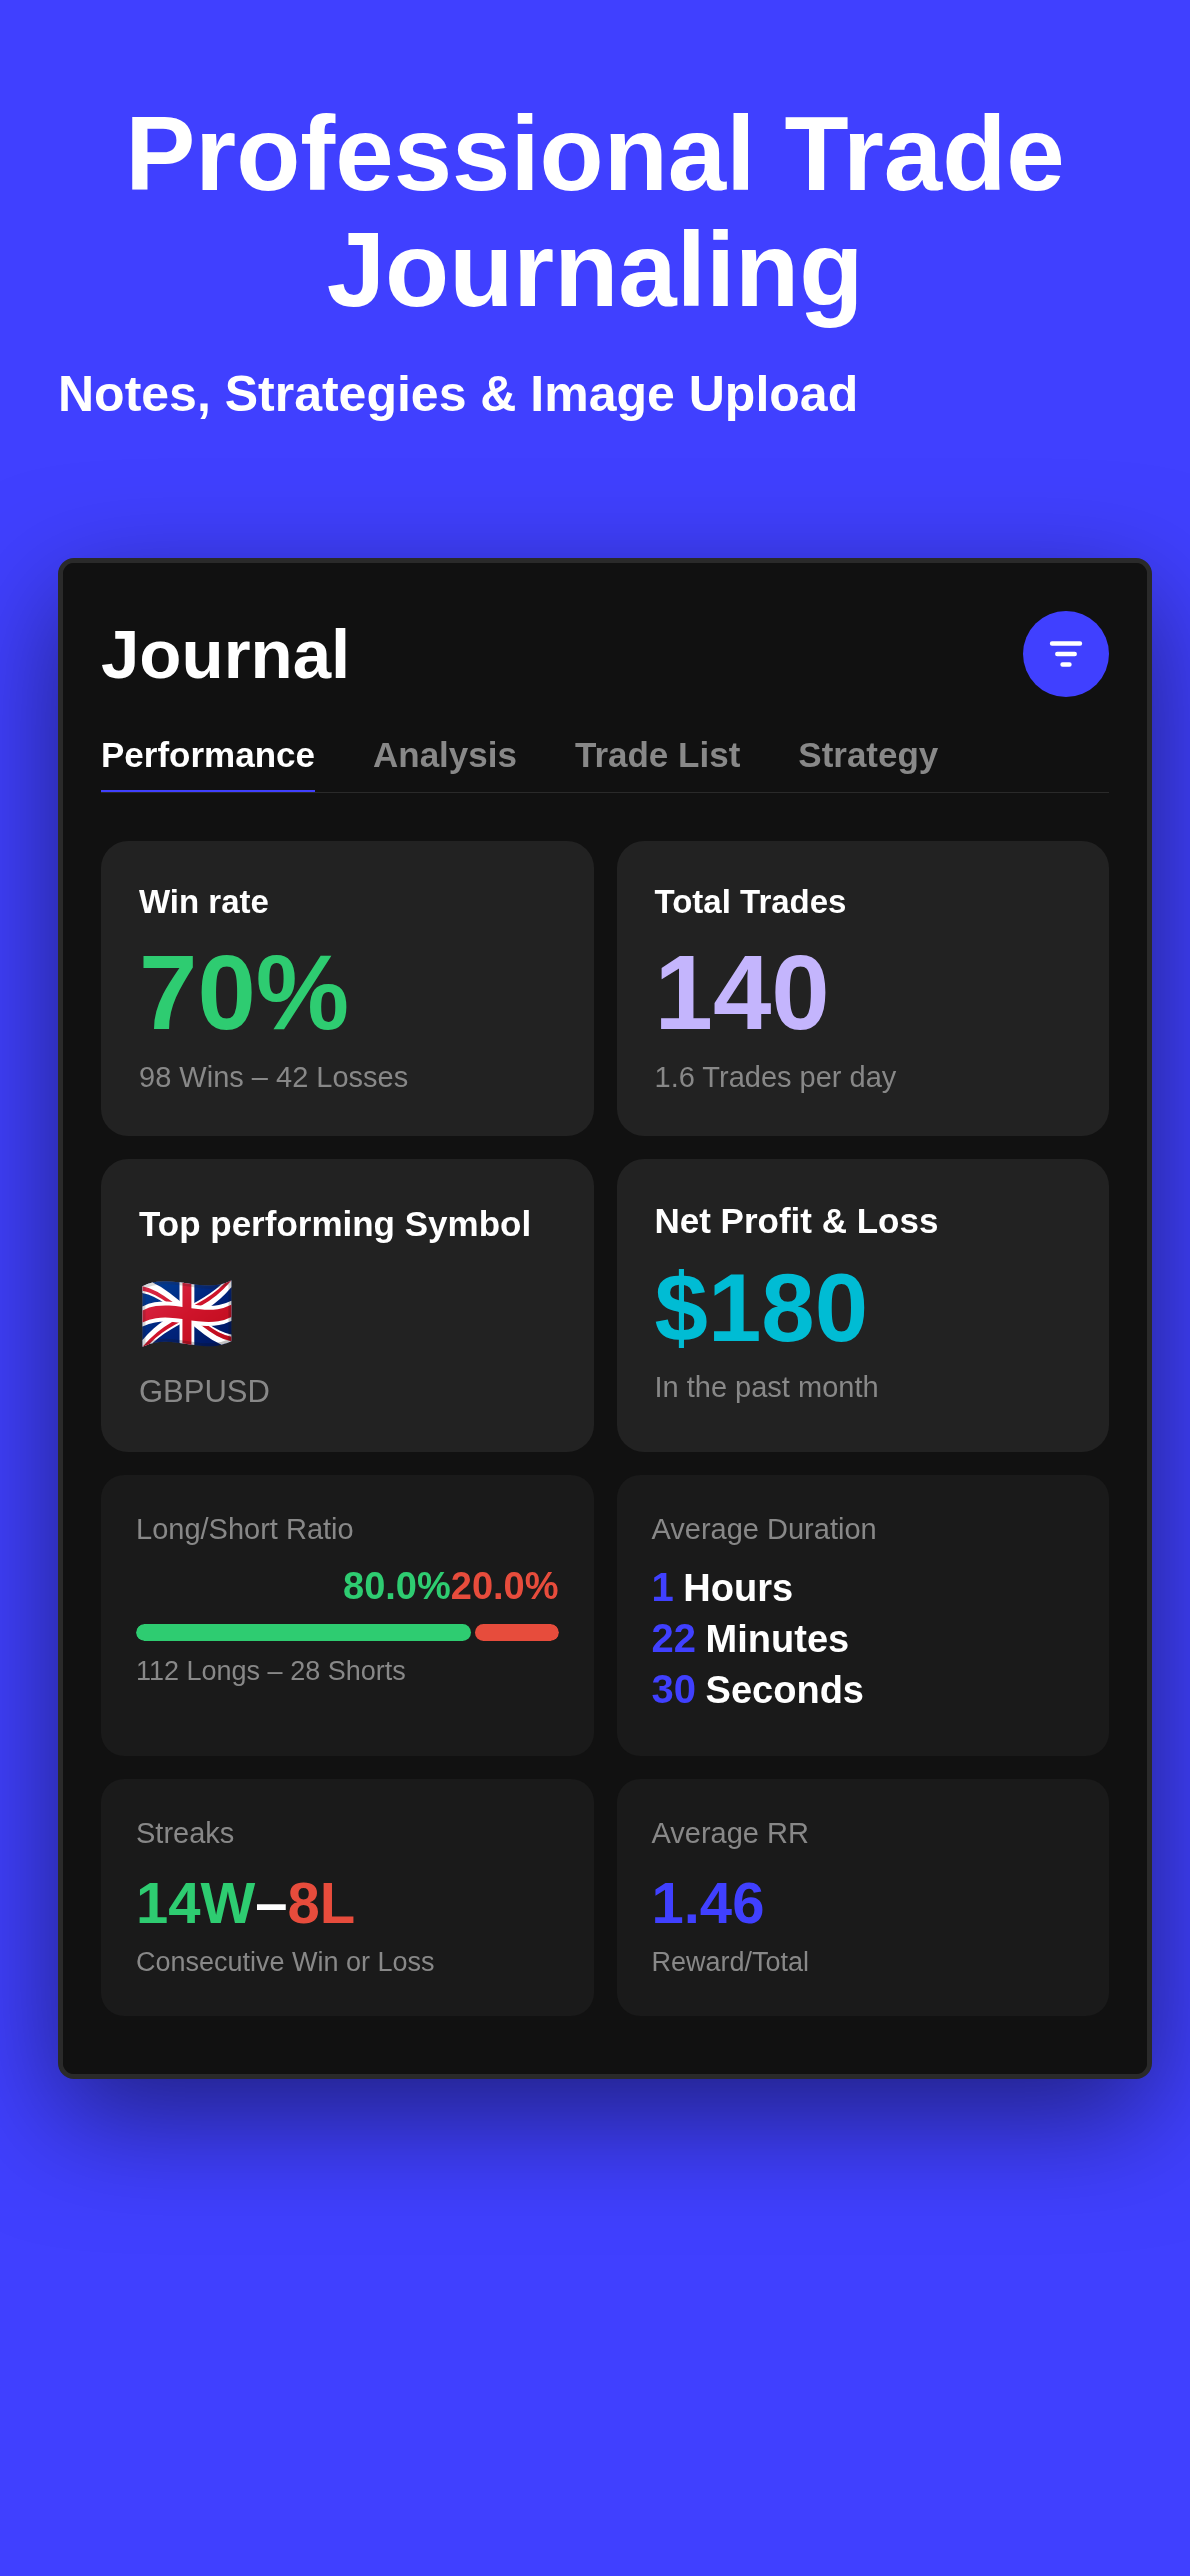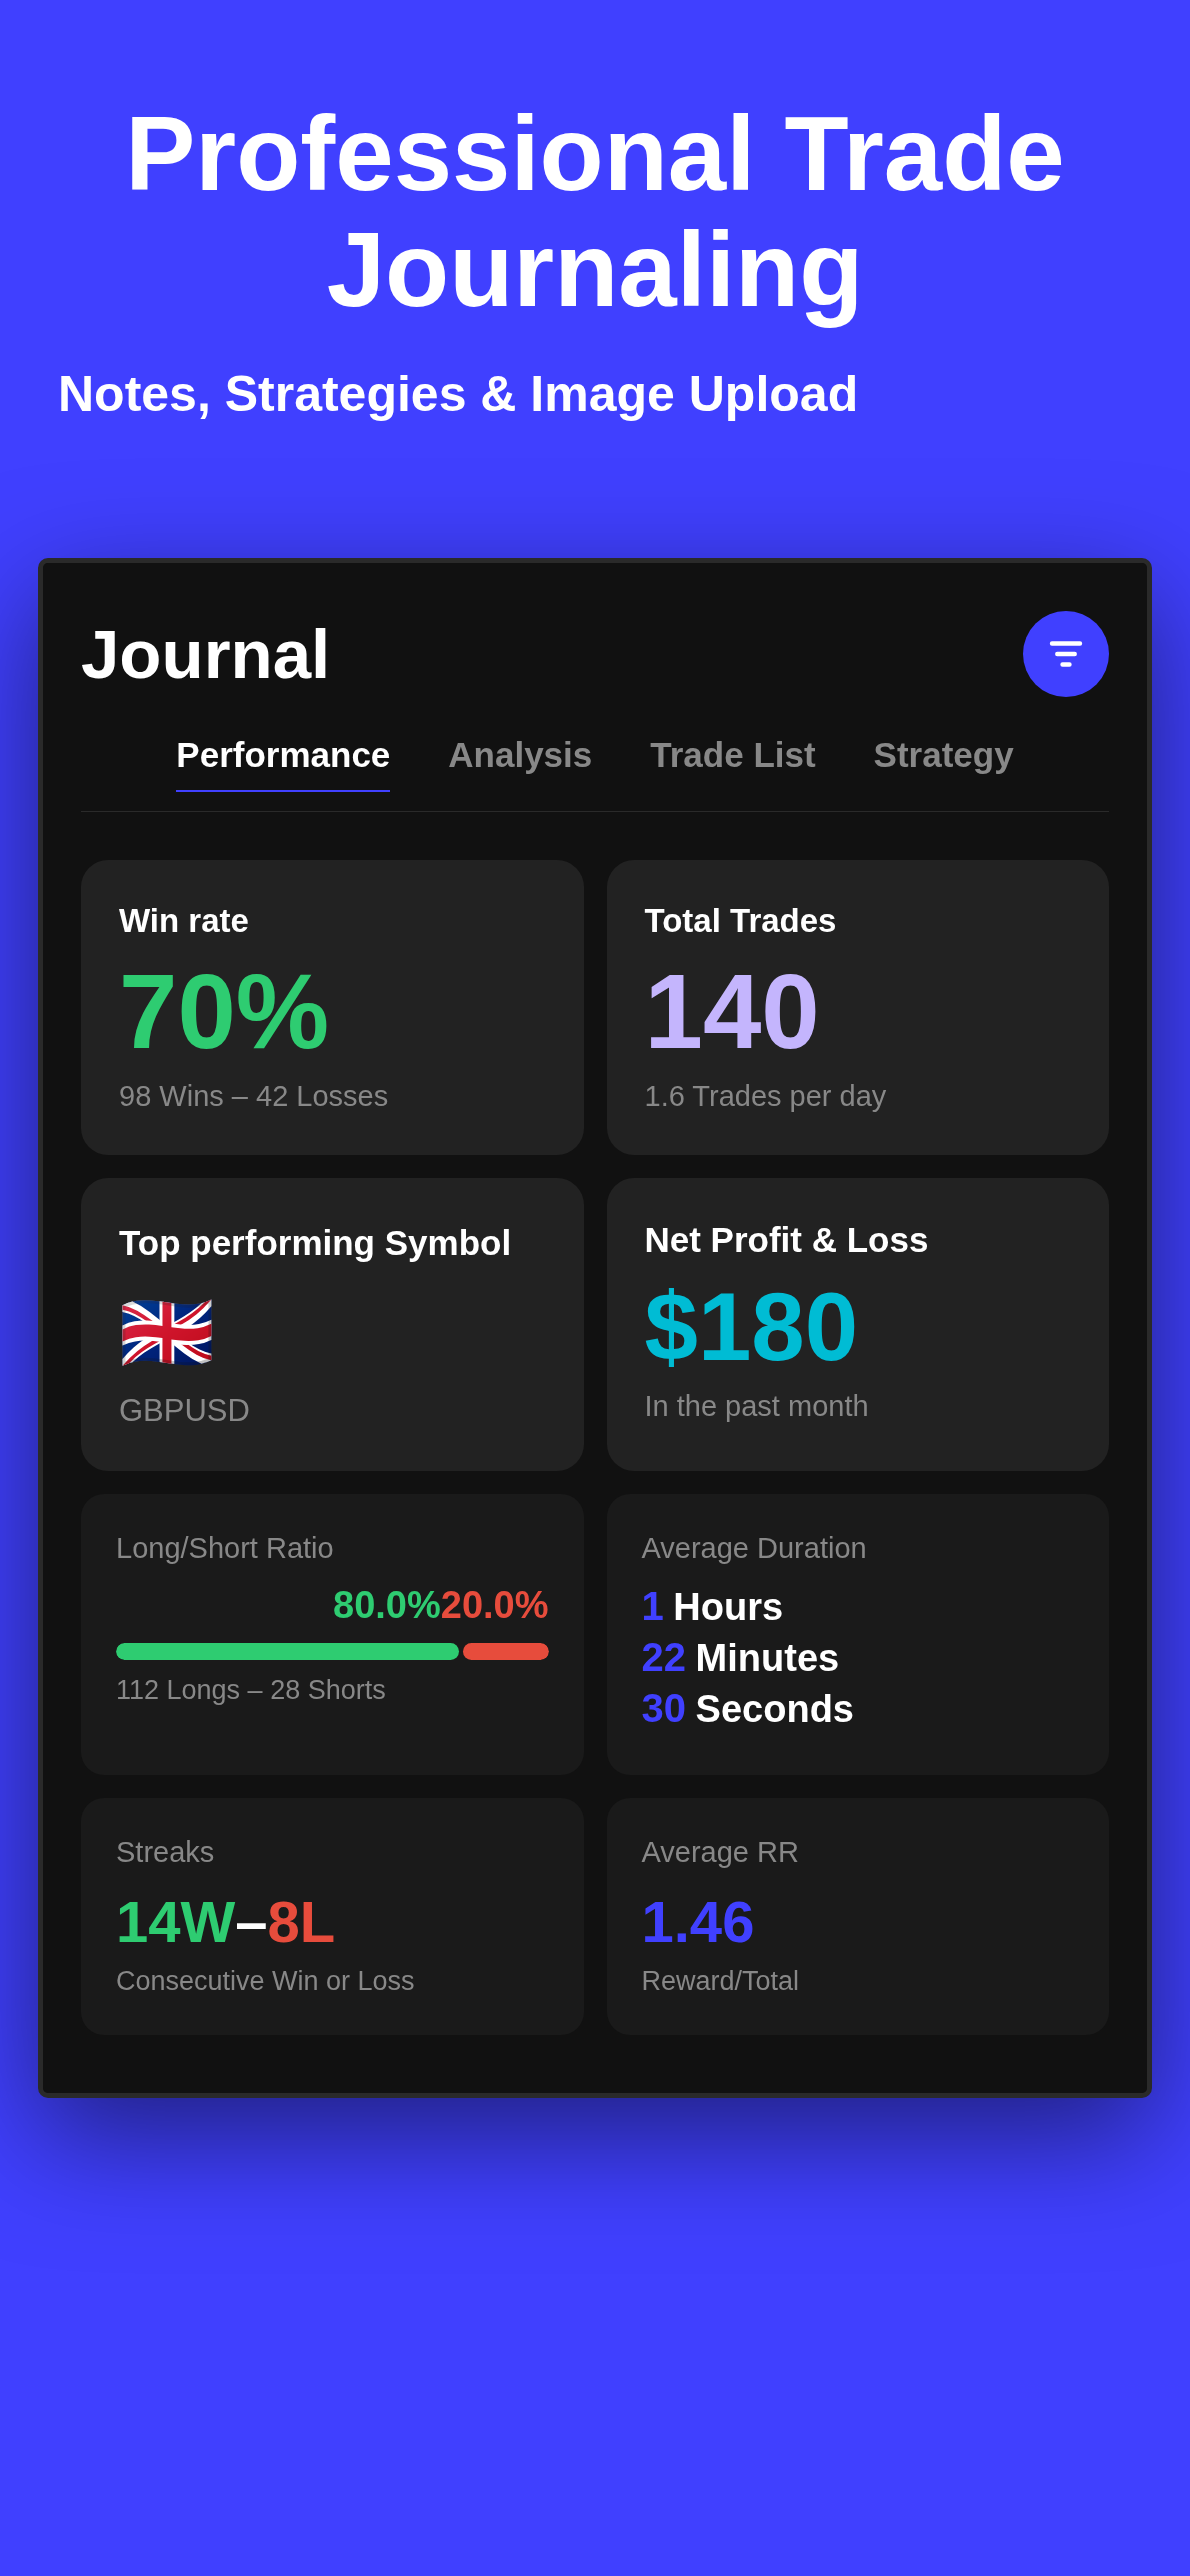--- a/index.html
+++ b/index.html
@@ -36,25 +36,26 @@
 
     .phone-container {
       background: #4040ff;
       display: flex;
       justify-content: center;
       padding: 0 38px 77px 38px;
     }
 
     .phone-mockup {
       background: #1a1a1a;
-      border-radius: 10px;
+      border-radius: 16px;
       width: 1136px;
       overflow: hidden;
       border: 5.8px solid #2a2a2a;
       box-shadow: 0 38px 115px rgba(0,0,0,0.5);
+      margin-left: 20px;
     }
 
     .phone-inner {
       background: #111111;
       padding: 48px 38px 58px 38px;
     }
 
     .journal-header {
       display: flex;
       justify-content: space-between;
@@ -82,22 +83,20 @@
     .filter-btn svg {
       width: 42px;
       height: 42px;
     }
 
     .tabs {
       display: flex;
       gap: 58px;
       margin-bottom: 48px;
       border-bottom: 1px solid #2a2a2a;
-      padding-bottom: 19px;
-      justify-content: center;
     }
 
     .tab {
       font-size: 35px;
       font-weight: 600;
       color: #888;
       cursor: pointer;
       padding-bottom: 15.3px;
     }
 

